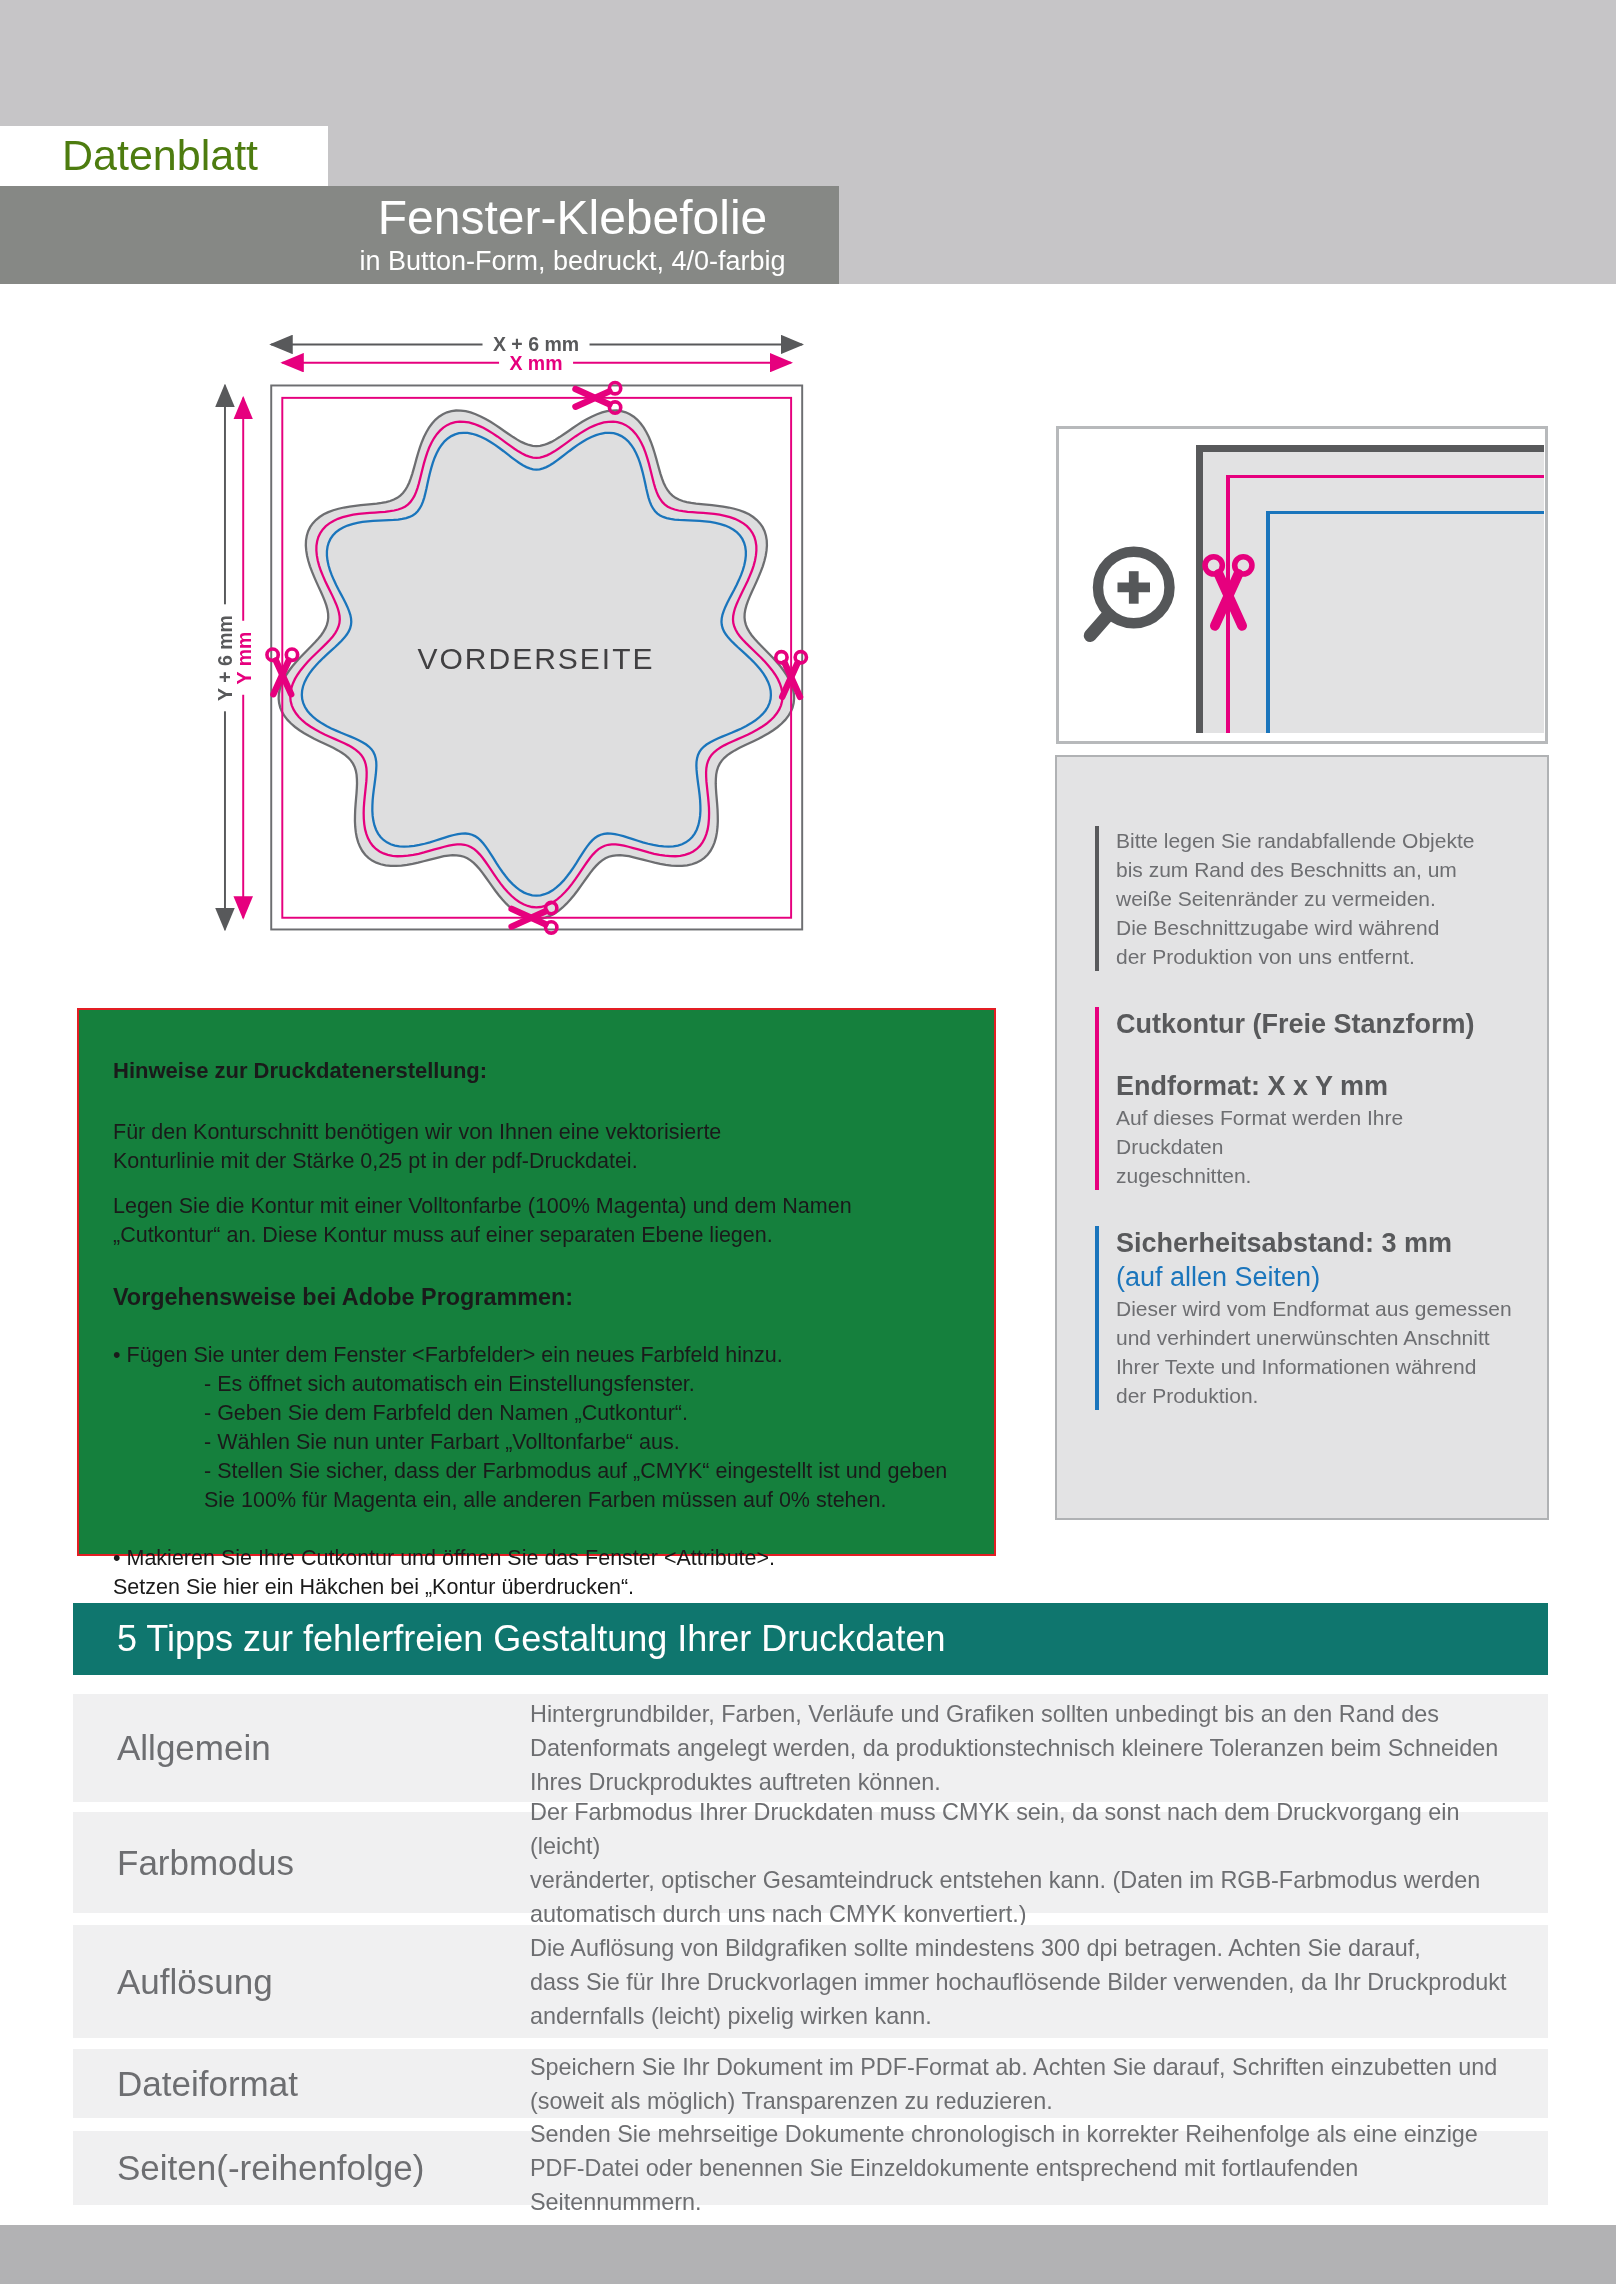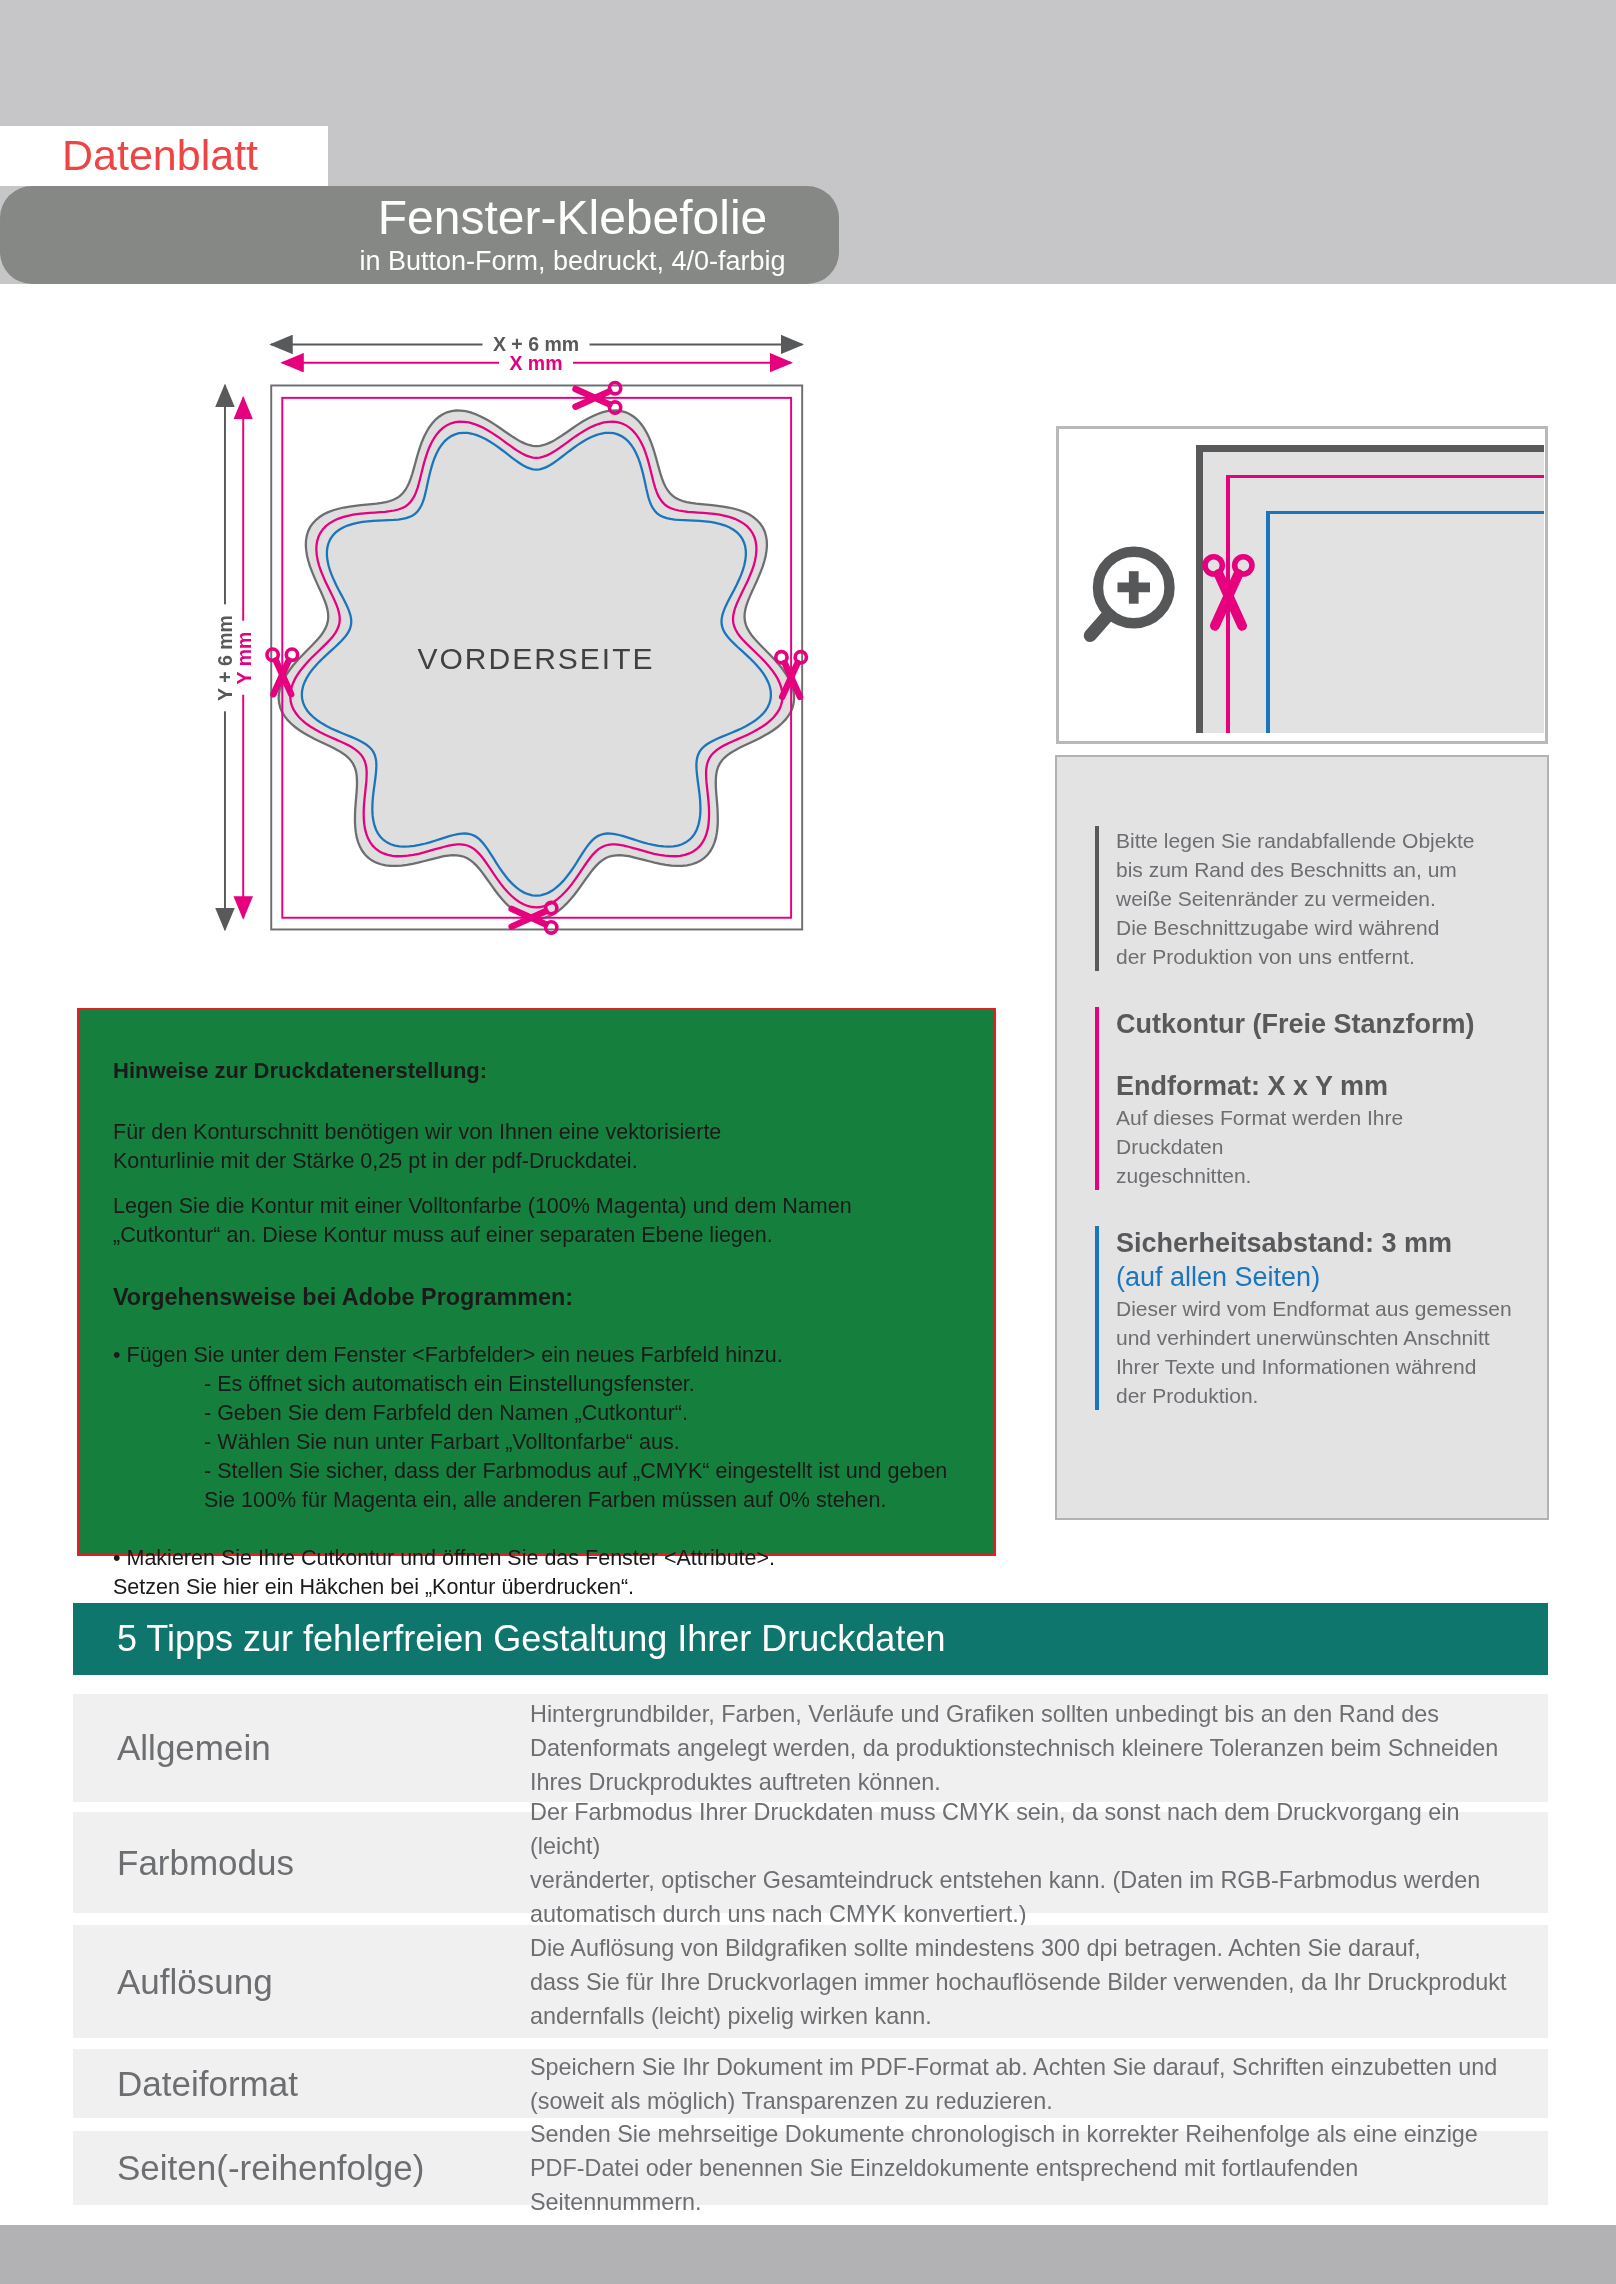--- a/index.html
+++ b/index.html
@@ -3,26 +3,26 @@
 <meta charset="utf-8">
 <style>
   html,body{margin:0;padding:0;background:#ffffff;}
   #page{position:relative;width:1616px;height:2284px;background:#ffffff;overflow:hidden;
         font-family:"Liberation Sans","DejaVu Sans",sans-serif;color:#58595b;}
   .abs{position:absolute;}
   
   #top-band{left:0;top:0;width:1616px;height:284px;background:#c6c5c7;}
   #title-bar{left:0;top:186px;width:839px;height:98px;background:#868885;
              display:flex;flex-direction:column;justify-content:center;align-items:center;
-             padding-left:306px;box-sizing:border-box;border-radius:32px;}
+             padding-left:306px;box-sizing:border-box;}
   #title-bar .t1{color:#ffffff;font-size:48px;line-height:52px;}
   #title-bar .t2{color:#ffffff;font-size:27px;line-height:34px;}
   #datenblatt-box{left:0;top:126px;width:328px;height:60px;background:#ffffff;}
   #datenblatt-box span{position:absolute;left:62px;top:50%;transform:translateY(-52%);
-                       font-size:43px;color:#ef4444;}
+                       font-size:43px;color:#4d7c0f;}
   
   #diagram-svg{left:195px;top:306px;width:658px;height:658px;}
   .dimlabel{position:absolute;transform:translate(-50%,-50%);background:#ffffff;
             padding:0 10.4px;font-size:19.5px;font-weight:600;color:#58595b;white-space:nowrap;}
   .dimlabel.mag{color:#e6007e;}
   .dimlabel.vert{transform:translate(-50%,-50%) rotate(-90deg);}
   #vorderseite{position:absolute;transform:translate(-50%,-50%);font-size:30px;
                letter-spacing:2px;color:#414042;background:transparent;}
   
   #zoom-box{left:1056px;top:426px;width:492px;height:318px;background:#ffffff;

